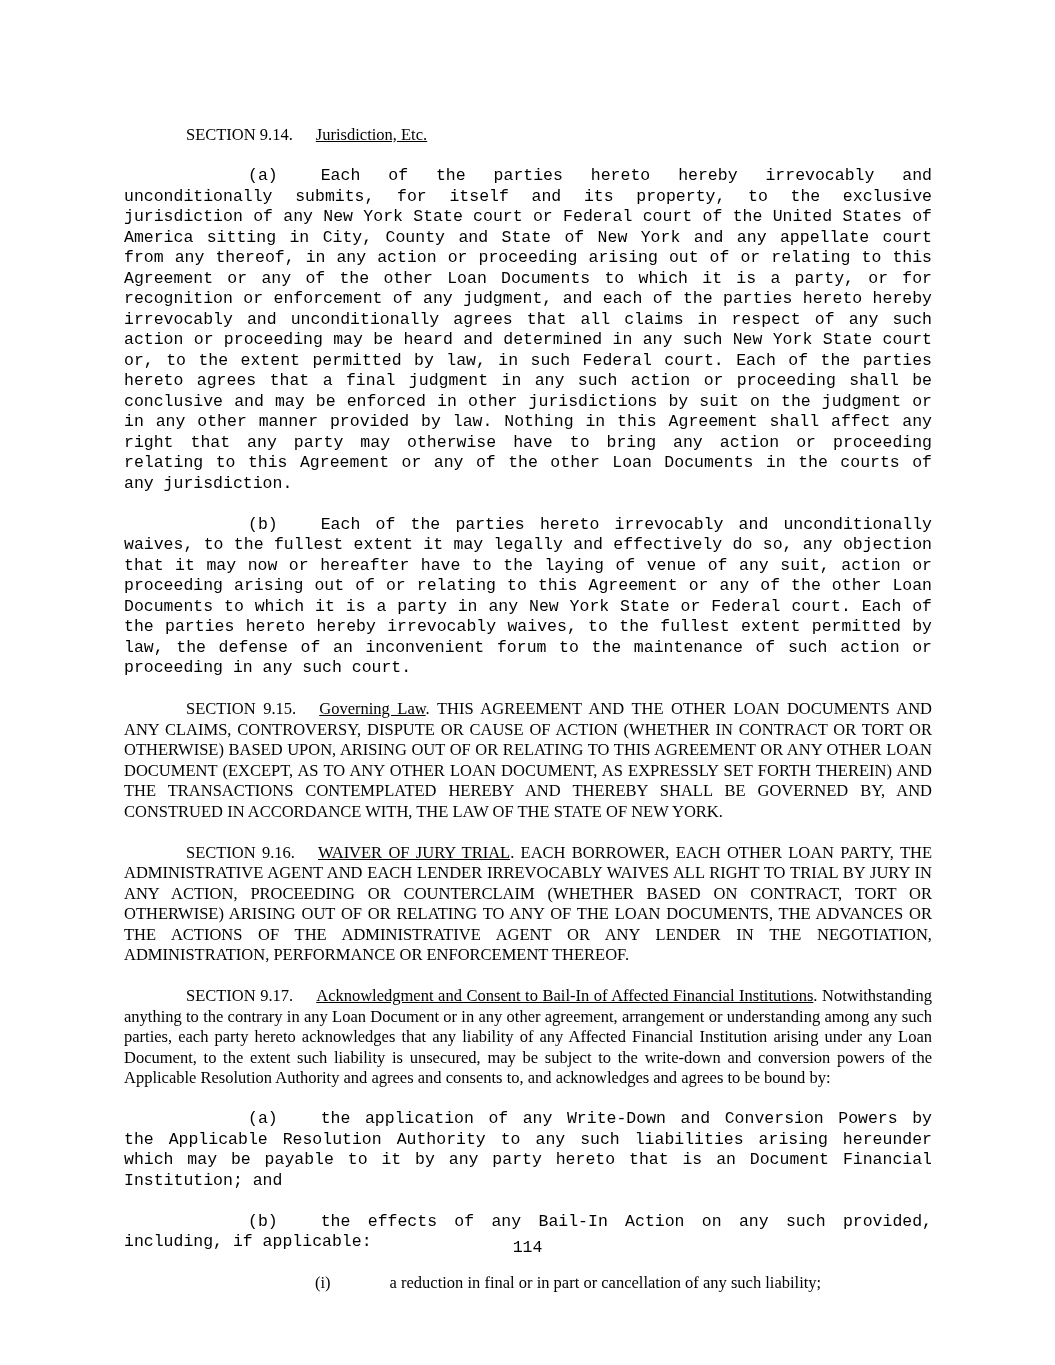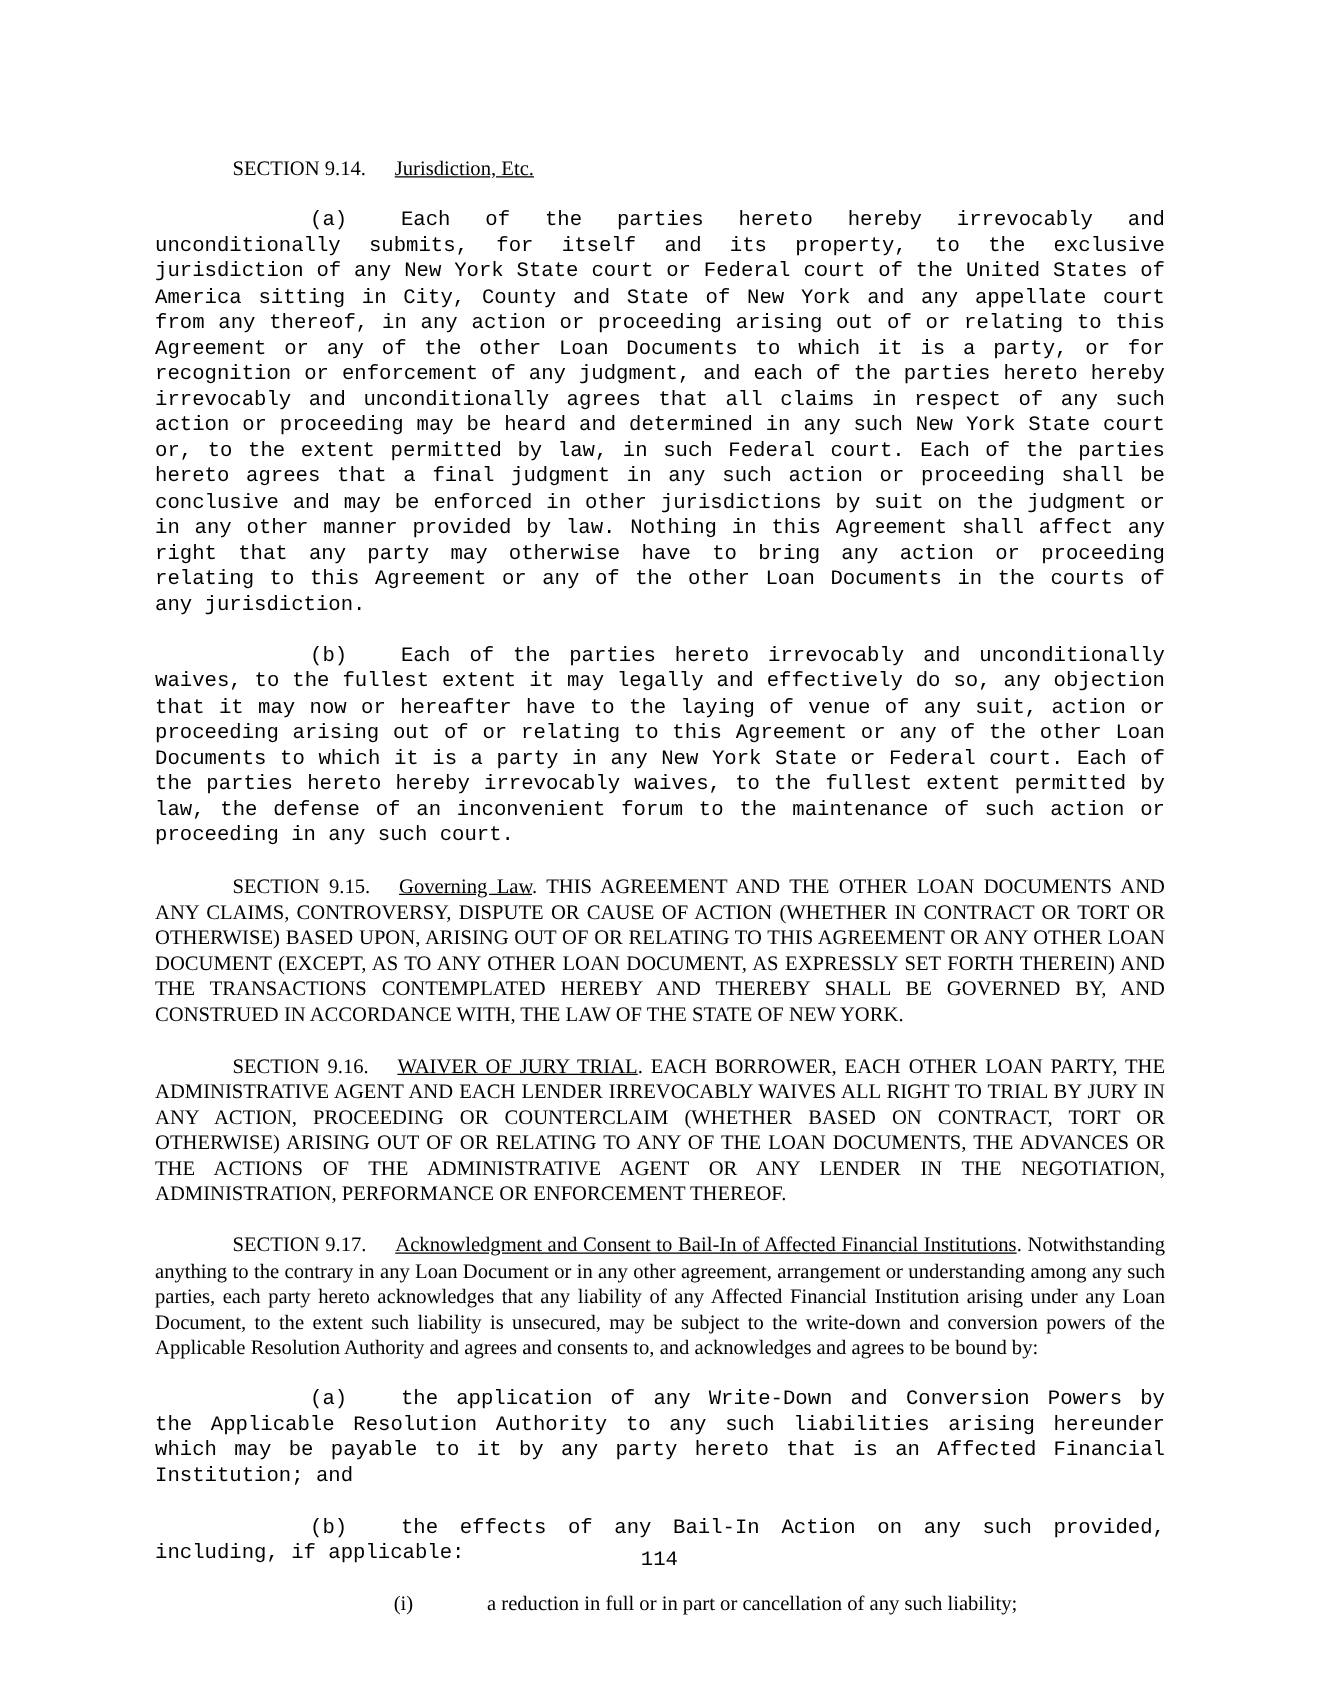--- a/index.html
+++ b/index.html
@@ -52,21 +52,21 @@
   <p class="para item-level-1"><span>(a)</span><span class="tab-after-letter"></span><span>Each of the parties hereto hereby irrevocably and unconditionally submits, for itself and its property, to the exclusive jurisdiction of any New York State court or Federal court of the United States of America sitting in City, County and State of New York and any appellate court from any thereof, in any action or proceeding arising out of or relating to this Agreement or any of the other Loan Documents to which it is a party, or for recognition or enforcement of any judgment, and each of the parties hereto hereby irrevocably and unconditionally agrees that all claims in respect of any such action or proceeding may be heard and determined in any such New York State court or, to the extent permitted by law, in such Federal court.  Each of the parties hereto agrees that a final judgment in any such action or proceeding shall be conclusive and may be enforced in other jurisdictions by suit on the judgment or in any other manner provided by law.  Nothing in this Agreement shall affect any right that any party may otherwise have to bring any action or proceeding relating to this Agreement or any of the other Loan Documents in the courts of any jurisdiction.</span></p>
 
   <p class="para item-level-1"><span>(b)</span><span class="tab-after-letter"></span><span>Each of the parties hereto irrevocably and unconditionally waives, to the fullest extent it may legally and effectively do so, any objection that it may now or hereafter have to the laying of venue of any suit, action or proceeding arising out of or relating to this Agreement or any of the other Loan Documents to which it is a party in any New York State or Federal court.  Each of the parties hereto hereby irrevocably waives, to the fullest extent permitted by law, the defense of an inconvenient forum to the maintenance of such action or proceeding in any such court.</span></p>
 
   <p class="para section-para"><span>SECTION 9.15.</span><span class="tab-after-section"></span><span class="section-title">Governing Law</span><span>.  THIS AGREEMENT AND THE OTHER LOAN DOCUMENTS AND ANY CLAIMS, CONTROVERSY, DISPUTE OR CAUSE OF ACTION (WHETHER IN CONTRACT OR TORT OR OTHERWISE) BASED UPON, ARISING OUT OF OR RELATING TO THIS AGREEMENT OR ANY OTHER LOAN DOCUMENT (EXCEPT, AS TO ANY OTHER LOAN DOCUMENT, AS EXPRESSLY SET FORTH THEREIN) AND THE TRANSACTIONS CONTEMPLATED HEREBY AND THEREBY SHALL BE GOVERNED BY, AND CONSTRUED IN ACCORDANCE WITH, THE LAW OF THE STATE OF NEW YORK.</span></p>
 
   <p class="para section-para"><span>SECTION 9.16.</span><span class="tab-after-section"></span><span class="section-title">WAIVER OF JURY TRIAL</span><span>.  EACH BORROWER, EACH OTHER LOAN PARTY, THE ADMINISTRATIVE AGENT AND EACH LENDER IRREVOCABLY WAIVES ALL RIGHT TO TRIAL BY JURY IN ANY ACTION, PROCEEDING OR COUNTERCLAIM (WHETHER BASED ON CONTRACT, TORT OR OTHERWISE) ARISING OUT OF OR RELATING TO ANY OF THE LOAN DOCUMENTS, THE ADVANCES OR THE ACTIONS OF THE ADMINISTRATIVE AGENT OR ANY LENDER IN THE NEGOTIATION, ADMINISTRATION, PERFORMANCE OR ENFORCEMENT THEREOF.</span></p>
 
   <p class="para section-para"><span>SECTION 9.17.</span><span class="tab-after-section"></span><span class="section-title">Acknowledgment and Consent to Bail-In of Affected Financial Institutions</span><span>.  Notwithstanding anything to the contrary in any Loan Document or in any other agreement, arrangement or understanding among any such parties, each party hereto acknowledges that any liability of any Affected Financial Institution arising under any Loan Document, to the extent such liability is unsecured, may be subject to the write-down and conversion powers of the Applicable Resolution Authority and agrees and consents to, and acknowledges and agrees to be bound by:</span></p>
 
-  <p class="para item-level-1"><span>(a)</span><span class="tab-after-letter"></span><span>the application of any Write-Down and Conversion Powers by the Applicable Resolution Authority to any such liabilities arising hereunder which may be payable to it by any party hereto that is an Affected Financial Institution; and</span></p>
+  <p class="para item-level-1"><span>(a)</span><span class="tab-after-letter"></span><span>the application of any Write-Down and Conversion Powers by the Applicable Resolution Authority to any such liabilities arising hereunder which may be payable to it by any party hereto that is an Document Financial Institution; and</span></p>
 
   <p class="para item-level-1"><span>(b)</span><span class="tab-after-letter"></span><span>the effects of any Bail-In Action on any such provided, including, if applicable:</span></p>
 
-  <p class="para item-level-2"><span>(i)</span><span class="tab-after-roman"></span><span>a reduction in full or in part or cancellation of any such liability;</span></p>
+  <p class="para item-level-2"><span>(i)</span><span class="tab-after-roman"></span><span>a reduction in final or in part or cancellation of any such liability;</span></p>
 
   <div class="page-footer">114</div>
 
 </div>
 
 </body></html>

